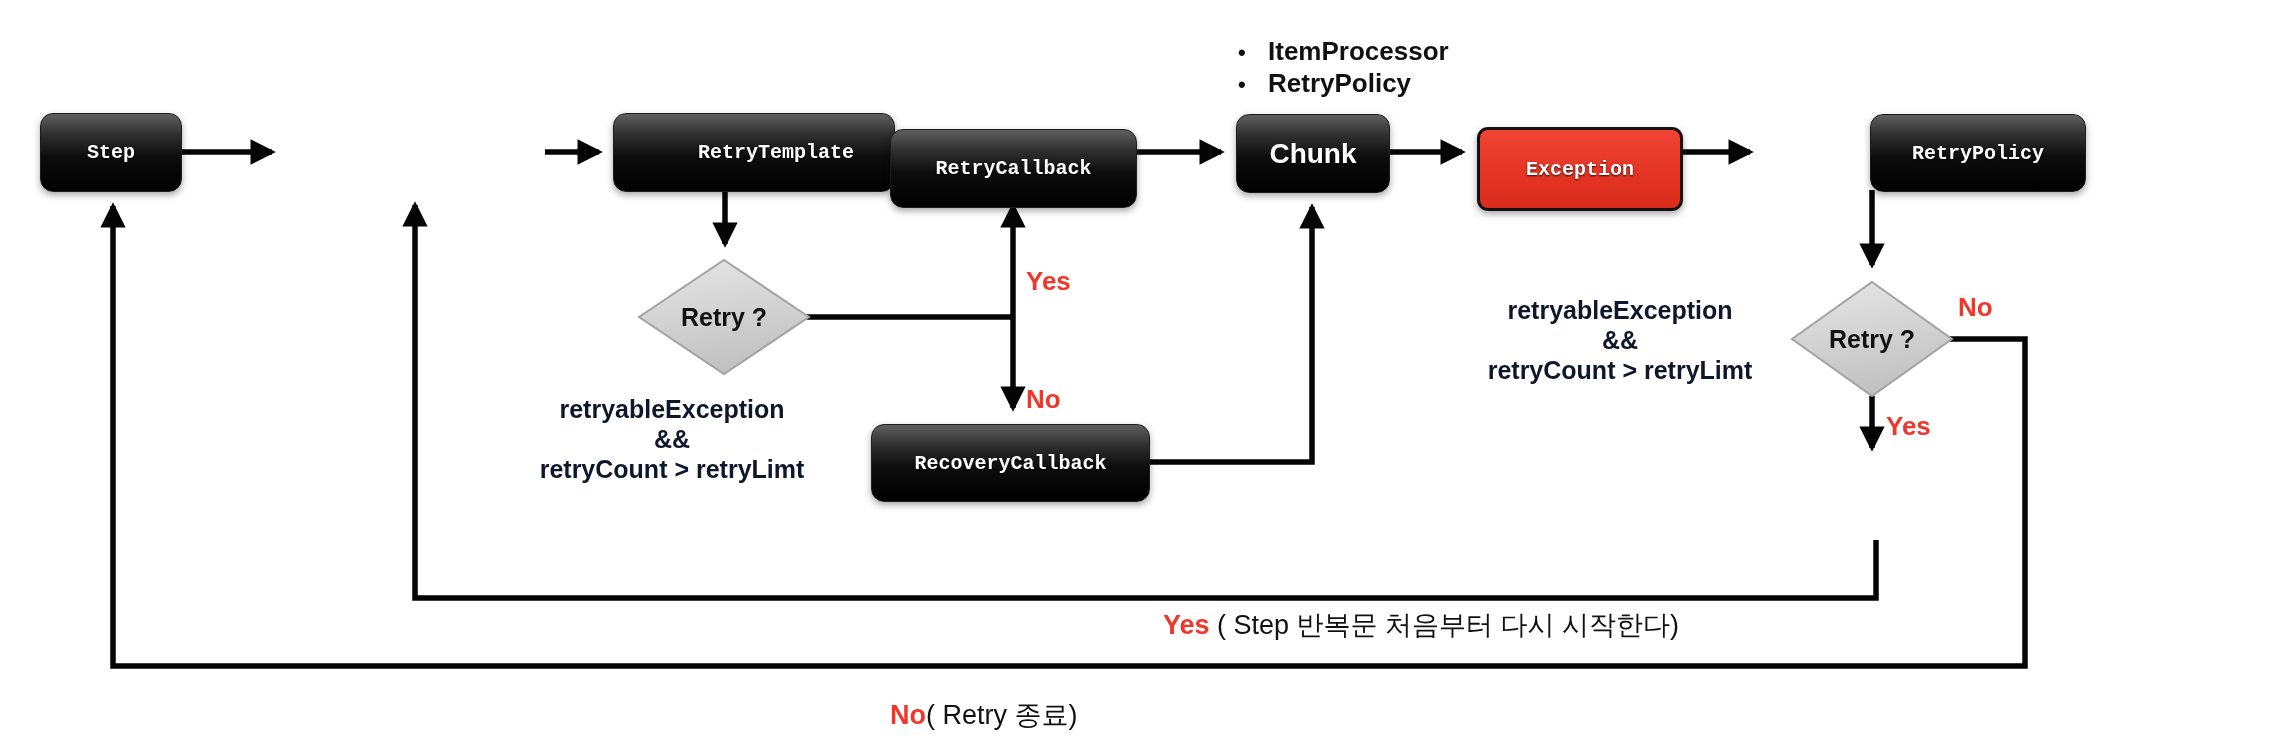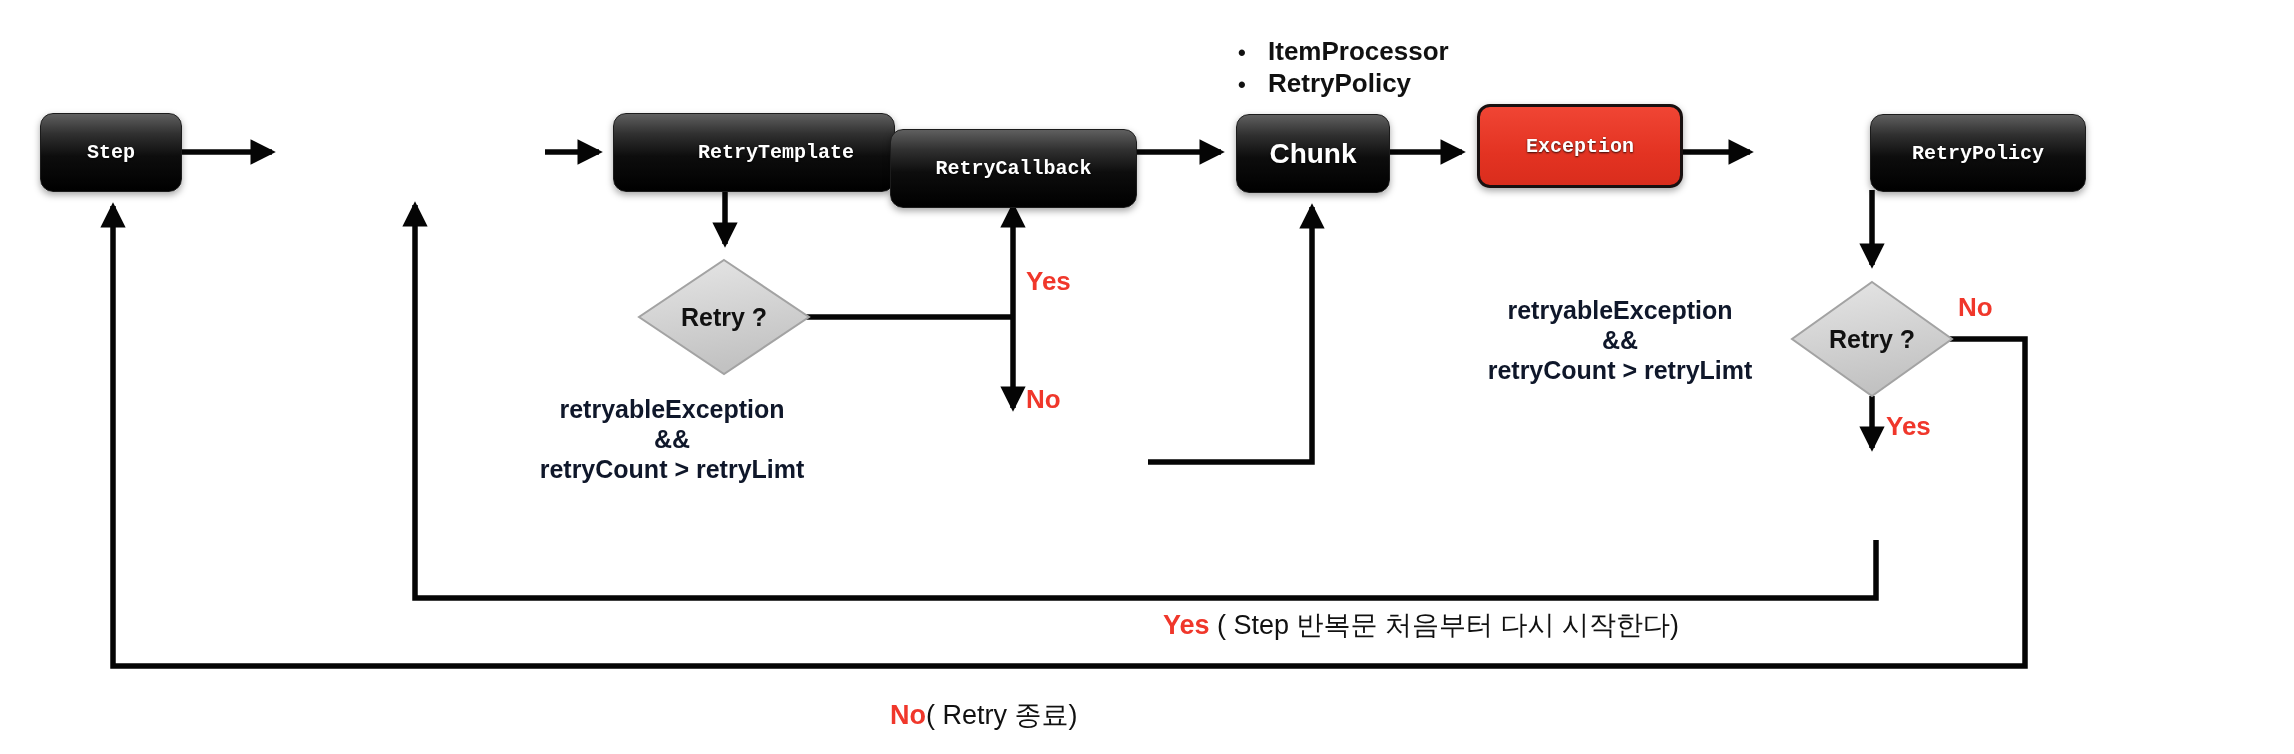--- a/index.html
+++ b/index.html
@@ -21,21 +21,21 @@
     background:linear-gradient(180deg,#f04534 0%,#e33322 60%,#da2d1d 100%);
     border:3px solid #181010;
   }
   .node.sans{font-family:"Liberation Sans",sans-serif;font-size:28px;}
   
   #n-step{left:40px;top:113px;width:140px;height:77px;}
   #n-repeat{left:288px;top:113px;width:257px;height:77px;}
   #n-retrytpl{left:613px;top:113px;width:236px;height:77px;padding-left:44px;}
   #n-retrycb{left:890px;top:113px;width:245px;height:77px;margin-top:16px;}
   #n-chunk{left:1236px;top:114px;width:152px;height:77px;}
-  #n-exception{left:1477px;top:104px;width:200px;height:78px;}
+  #n-exception{left:1477px;top:127px;width:200px;height:78px;border-radius:11px;}
   #n-retrypolicy{left:1870px;top:114px;width:214px;height:76px;}
   #n-recoverycb{left:871px;top:424px;width:277px;height:76px;}
   #n-backoff{left:1752px;top:464px;width:248px;height:76px;}
 
   .diamond-label{
     position:absolute;color:#111;font-weight:bold;font-size:25px;
     transform:translate(-50%,-50%);white-space:nowrap;
   }
   #d-left-label{left:724px;top:317px;}
   #d-right-label{left:1872px;top:339px;}
@@ -104,20 +104,21 @@
       <polygon points="1872,282 1952,339 1872,396 1792,339"></polygon>
     </g>
   </svg>
 
   <div class="node" id="n-step">Step</div>
   <div class="node" id="n-retrytpl">RetryTemplate</div>
   <div class="node" id="n-retrycb">RetryCallback</div>
   <div class="node sans" id="n-chunk">Chunk</div>
   <div class="node red" id="n-exception">Exception</div>
   <div class="node" id="n-retrypolicy">RetryPolicy</div>
+  <div class="node" id="n-recoverycb">RecoveryCallback</div>
 
   <div class="diamond-label" id="d-left-label">Retry ?</div>
   <div class="diamond-label" id="d-right-label">Retry ?</div>
 
   <div class="bullets">
     <div class="row">
       <span class="dot">•</span>
       <span>ItemProcessor</span>
     </div>
     <div class="row">

